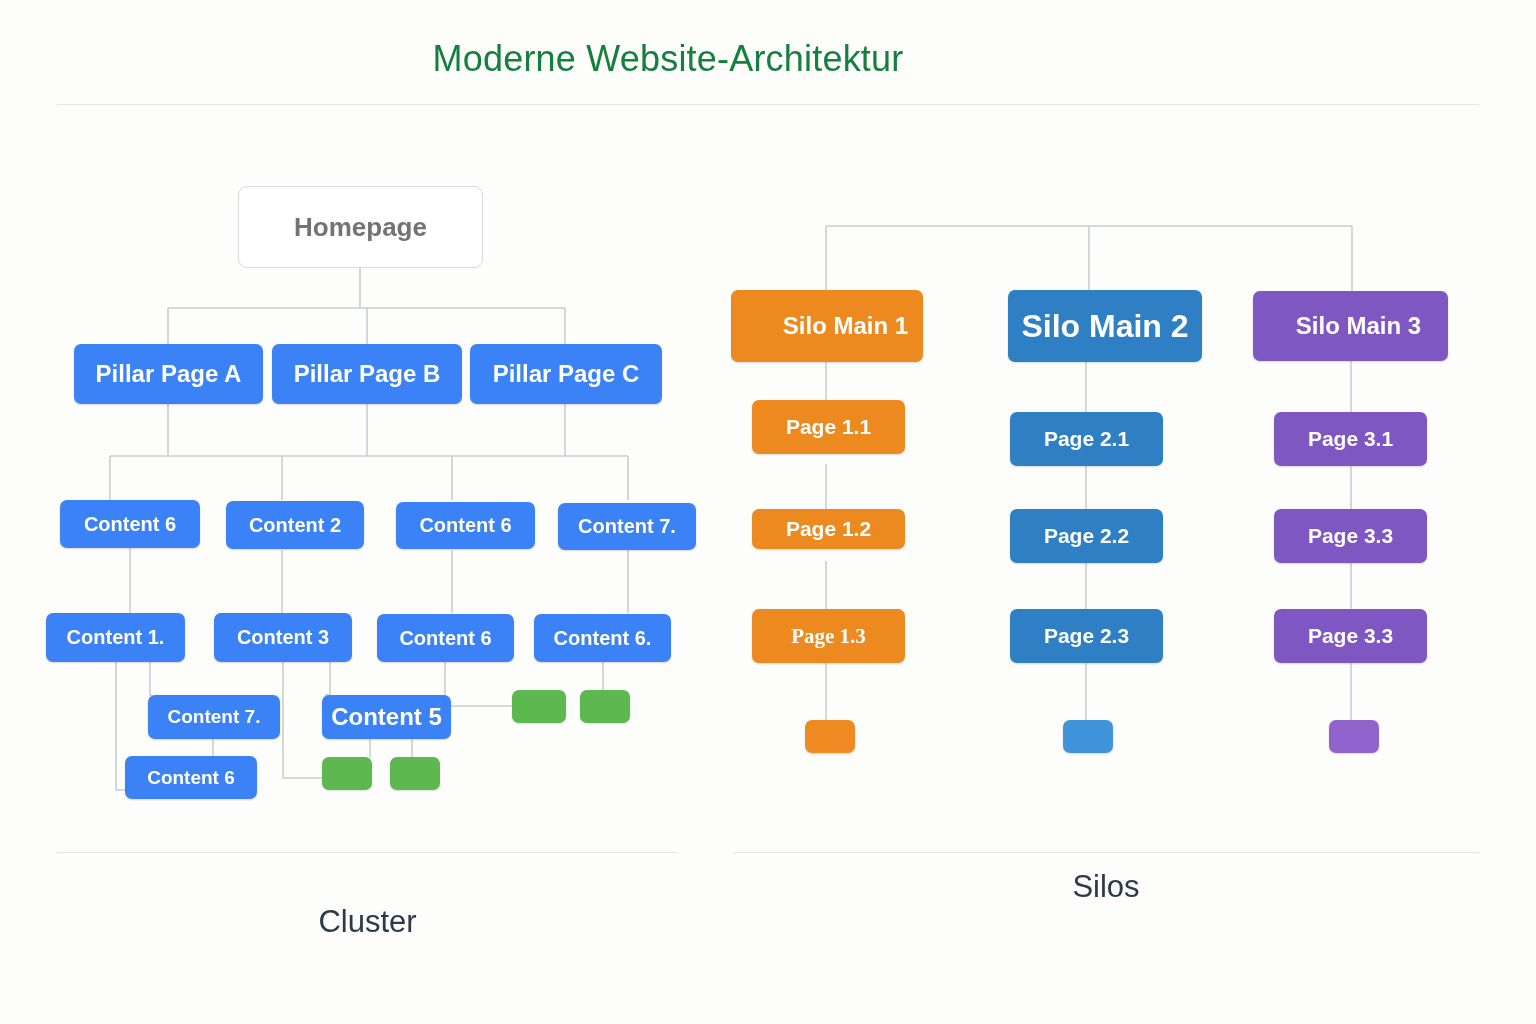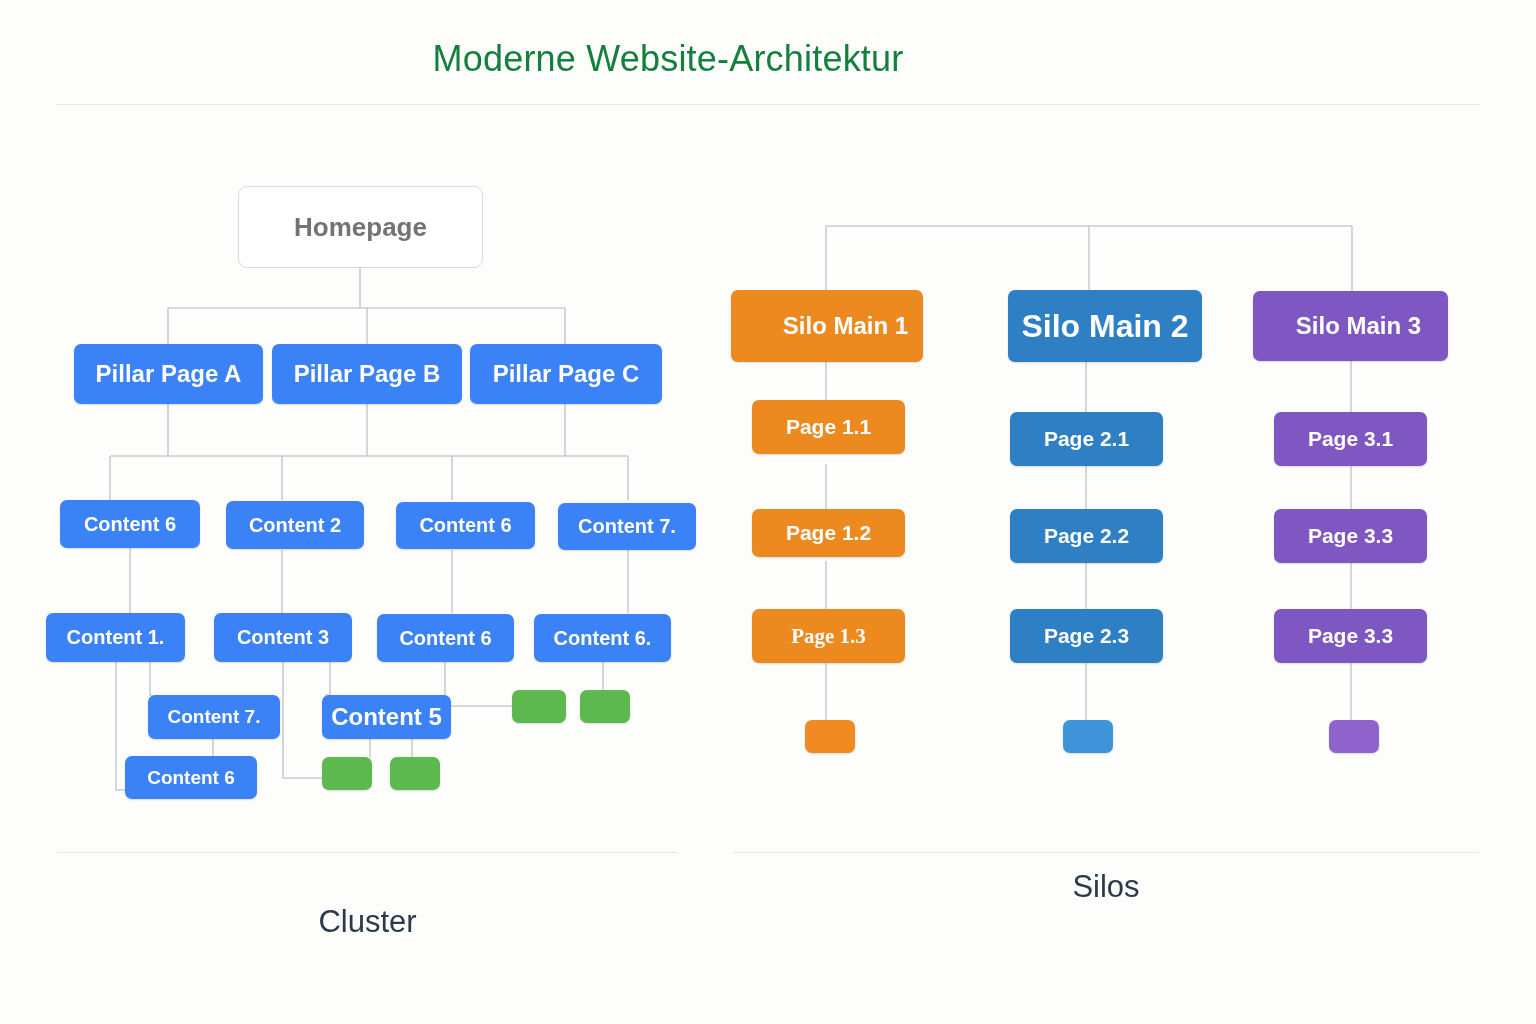--- a/index.html
+++ b/index.html
@@ -188,21 +188,21 @@
     <path d="M1086,661 L1086,722"></path>
 
     <path d="M1351,360 L1351,414"></path>
     <path d="M1351,464 L1351,511"></path>
     <path d="M1351,561 L1351,611"></path>
     <path d="M1351,661 L1351,722"></path>
   </svg>
 
   <div class="node orange" style="left:731px; top:290px; width:192px; height:72px; font-size:24px;padding-left:37px;">Silo Main 1</div>
   <div class="node orange" style="left:752px; top:400px; width:153px; height:54px; font-size:21px;">Page 1.1</div>
-  <div class="node orange" style="left:752px; top:509px; width:153px; height:48px; font-size:21px;">Page 1.2</div>
+  <div class="node orange" style="left:752px; top:509px; width:153px; height:40px; font-size:21px;">Page 1.2</div>
   <div class="node orange" style="left:752px; top:609px; width:153px; height:54px; font-size:21px;font-family:Liberation Serif, serif;">Page 1.3</div>
   <div class="node orangelight" style="left:805px; top:720px; width:50px; height:33px;"></div>
 
   <div class="node blue" style="left:1008px; top:290px; width:194px; height:72px; font-size:32px;">Silo Main 2</div>
   <div class="node blue" style="left:1010px; top:412px; width:153px; height:54px; font-size:21px;">Page 2.1</div>
   <div class="node blue" style="left:1010px; top:509px; width:153px; height:54px; font-size:21px;">Page 2.2</div>
   <div class="node blue" style="left:1010px; top:609px; width:153px; height:54px; font-size:21px;">Page 2.3</div>
   <div class="node bluelight" style="left:1063px; top:720px; width:50px; height:33px;"></div>
 
   <div class="node purple" style="left:1253px; top:291px; width:195px; height:70px; font-size:24px;padding-left:16px;">Silo Main 3</div>

